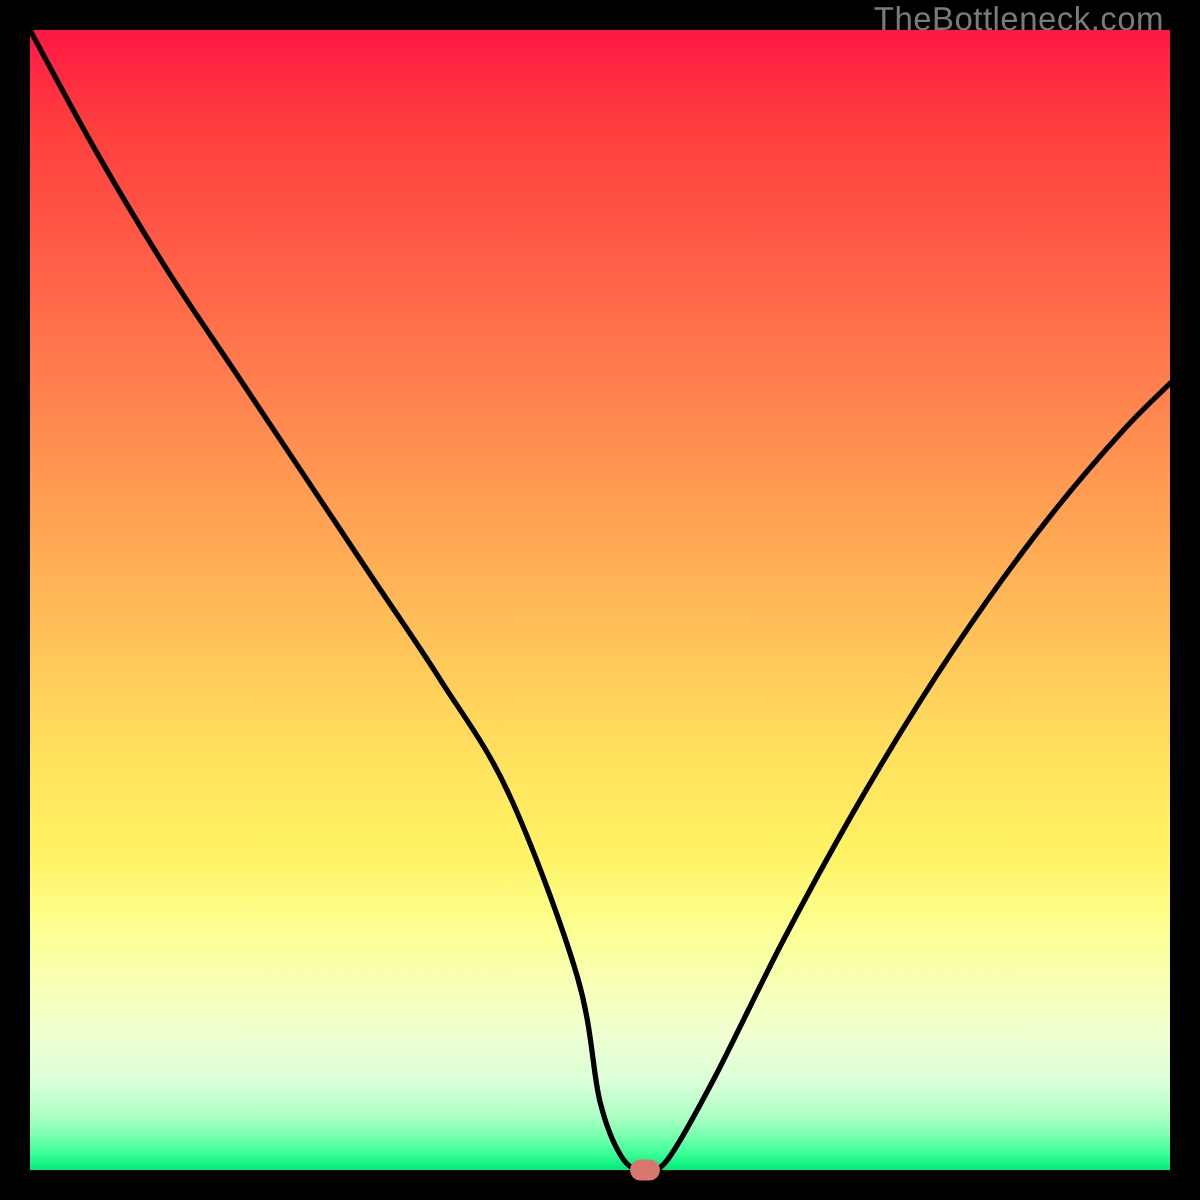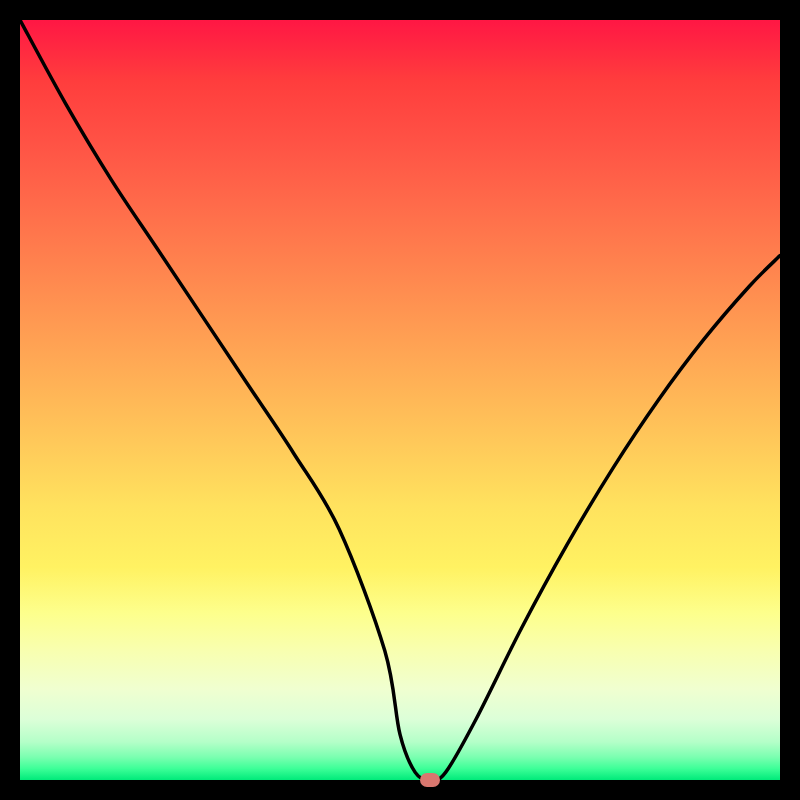--- a/index.html
+++ b/index.html
@@ -69,20 +69,21 @@
     height: 14px;
     border-radius: 7px;
     transform: translate(-50%, -50%);
   }
 </style>
 </head>
 <body>
 
 <div class="frame">
 
+  <div class="watermark">TheBottleneck.com</div>
 
   <div class="plot-area">
     <svg class="curve" viewBox="0 0 760 760" preserveAspectRatio="none">
       <path id="curve-path" fill="none" stroke-width="3.5" stroke-linecap="round" stroke-linejoin="round" d="M 0,0 C 7.6000000000000005,13.933333333333337 30.4,57.000000000000014 45.6,83.60000000000002 C 60.800000000000004,110.20000000000003 76,135.53333333333336 91.2,159.60000000000002 C 106.4,183.66666666666669 121.59999999999998,205.2 136.79999999999998,228 C 151.99999999999997,250.8 167.2,273.6 182.4,296.40000000000003 C 197.60000000000002,319.20000000000005 212.8,342 228,364.8 C 243.2,387.6 258.4,409.1333333333333 273.59999999999997,433.2 C 288.79999999999995,457.26666666666665 304,476.26666666666665 319.2,509.2 C 334.4,542.1333333333333 354.6666666666667,596.5999999999999 364.8,630.8 C 374.93333333333334,665 374.93333333333334,694.1333333333333 380,714.4 C 385.06666666666666,734.6666666666666 390.1333333333333,744.8 395.2,752.4 C 400.26666666666665,760 405.33333333333337,760 410.40000000000003,760 C 415.4666666666667,760 418,762.5333333333333 425.6,752.4 C 433.20000000000005,742.2666666666667 443.3333333333333,723.2666666666667 456,699.2 C 468.6666666666667,675.1333333333334 486.40000000000003,637.1333333333333 501.6,608 C 516.8,578.8666666666667 531.9999999999999,551 547.1999999999999,524.4 C 562.4,497.79999999999995 577.6,472.4666666666667 592.8000000000001,448.40000000000003 C 608.0000000000001,424.33333333333337 623.2,401.5333333333333 638.4,380 C 653.5999999999999,358.4666666666667 668.8,338.20000000000005 684,319.20000000000005 C 699.2,300.20000000000005 716.9333333333334,279.93333333333334 729.6,266 C 742.2666666666667,252.06666666666666 754.9333333333334,240.66666666666669 760,235.60000000000002" stroke="#000000"></path>
     </svg>
     <div class="marker" id="min-marker" style="left: 410.4px; top: 760px; background: rgb(217, 119, 111);"></div>
   </div>
 
 </div>
 

